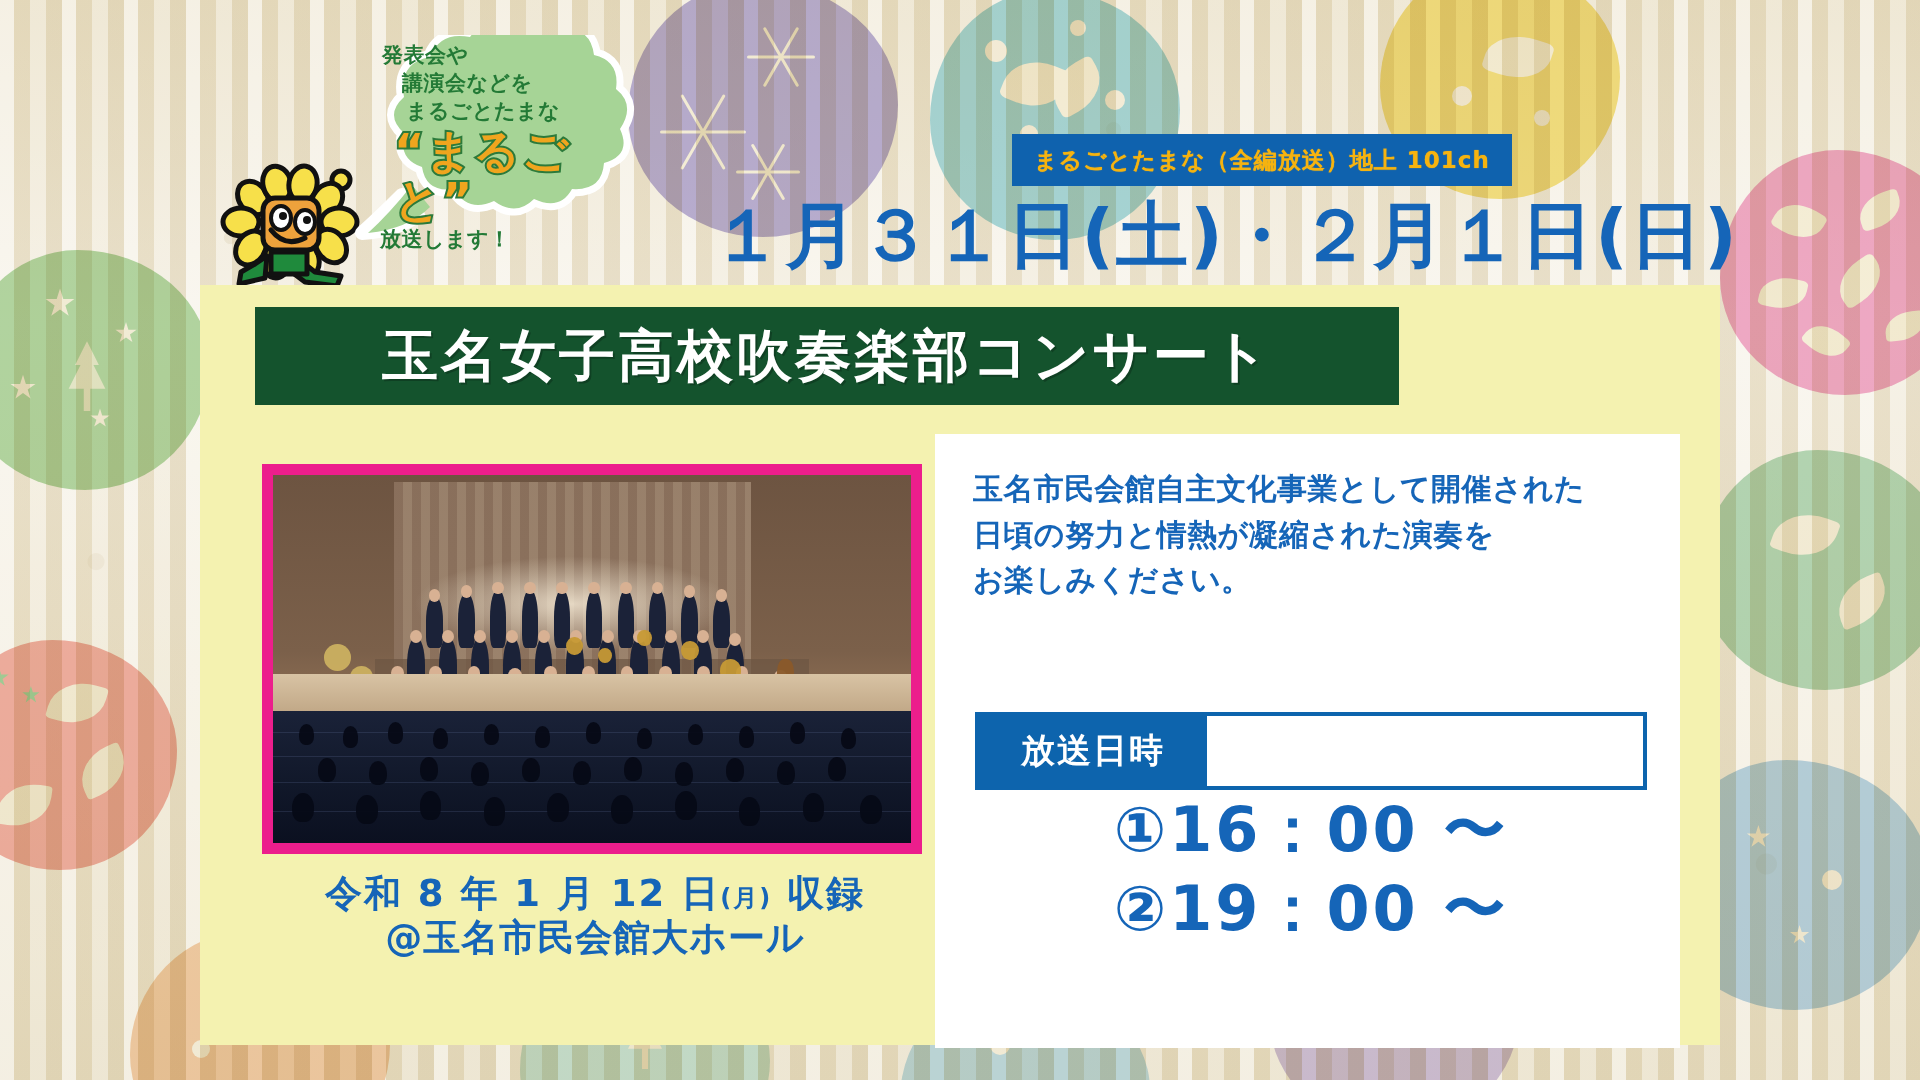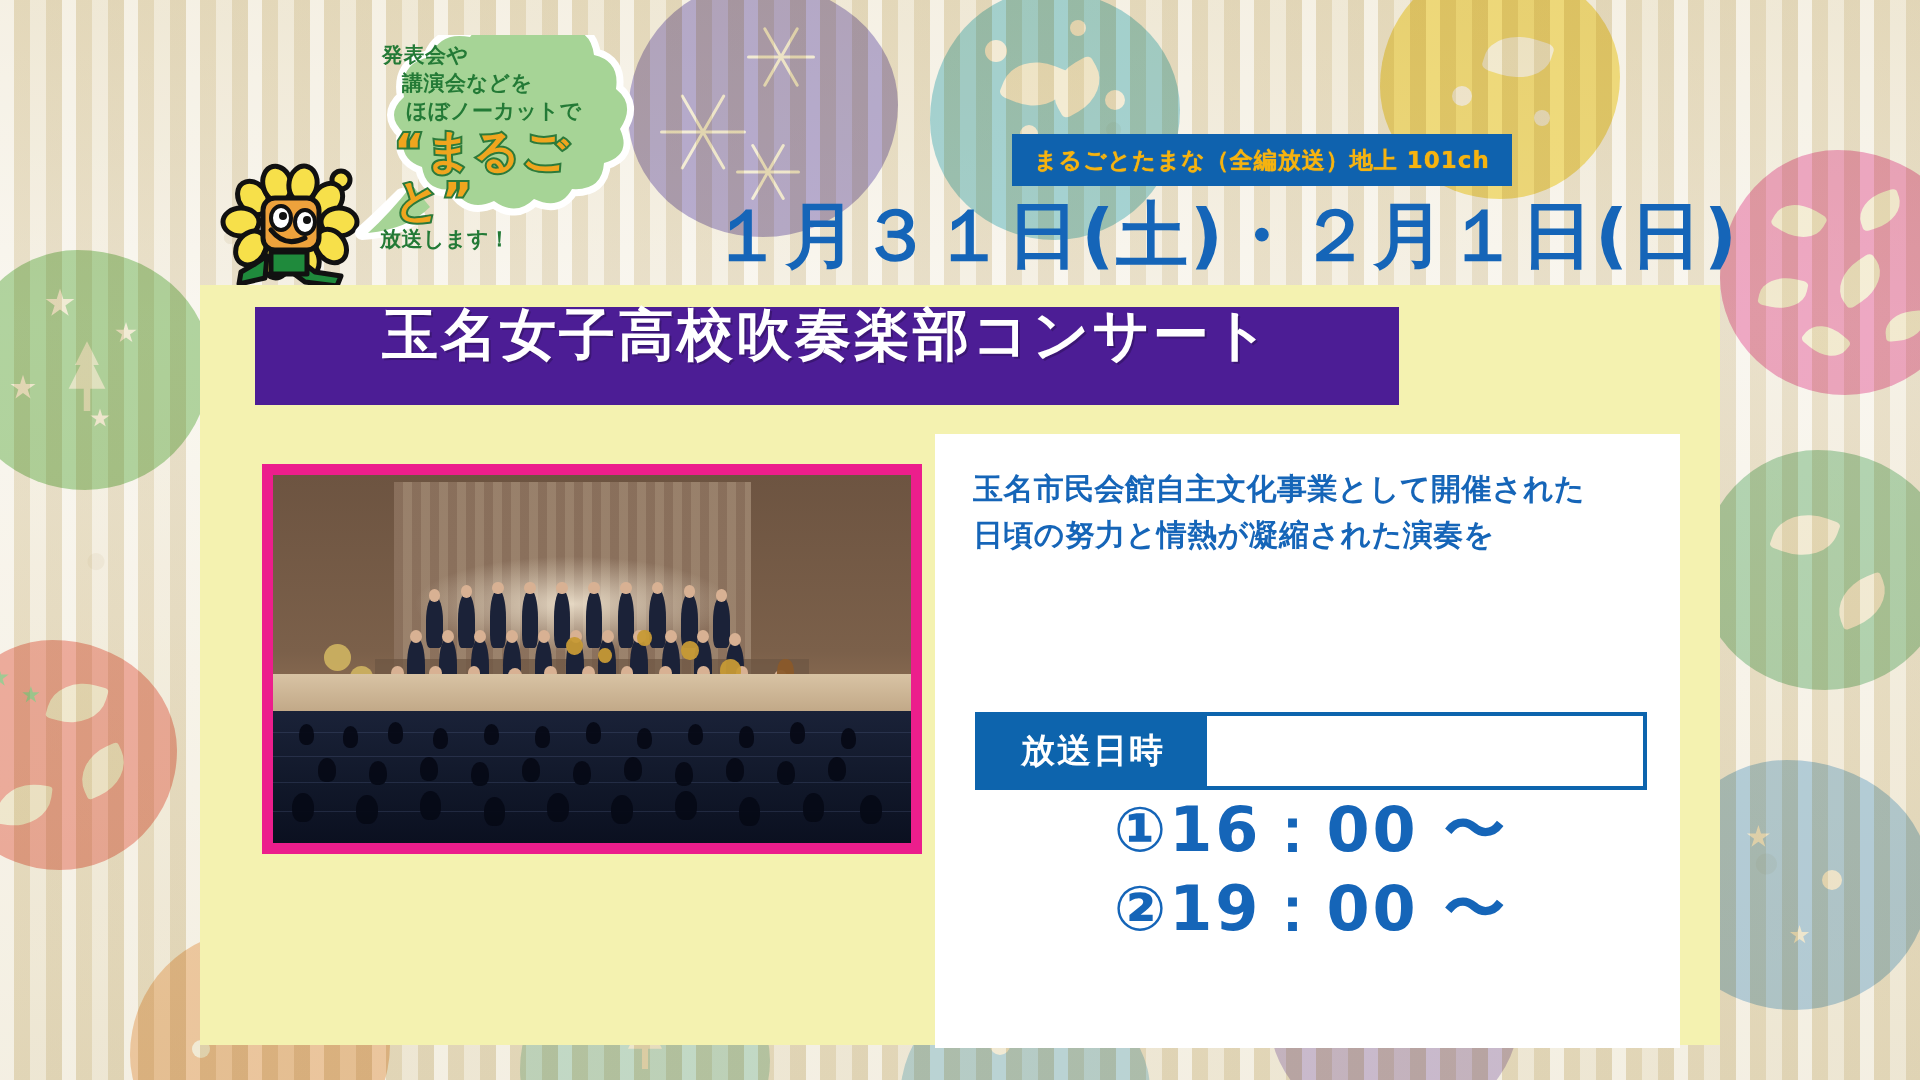--- a/index.html
+++ b/index.html
@@ -109,21 +109,21 @@
 
   
   .card{
     position:absolute;left:200px;top:285px;width:1520px;height:760px;
     background:#f4f2b0;
   }
 
   
   .title-bar{
     position:absolute;left:255px;top:307px;width:1144px;height:98px;
-    background:#4c1d95;display:flex;align-items:flex-start;justify-content:center;
+    background:#14532d;display:flex;align-items:center;justify-content:center;
   }
   .title-bar span{
     color:#ffffff;font-size:56px;font-weight:900;letter-spacing:3px;
     white-space:nowrap;line-height:1;
     text-shadow:2px 2px 0 rgba(0,0,0,.22);
   }
 
   
   .photo-frame{
     position:absolute;left:262px;top:464px;width:660px;height:390px;
@@ -323,21 +323,21 @@
         <path d="M64 62 q-6 -34 26 -40 q10 -26 40 -20 q16 -22 44 -10 q24 -18 46 4
                  q30 -6 34 24 q26 6 22 34 q20 16 4 40 q12 26 -16 34 q-2 28 -32 26
                  q-12 22 -38 10 q-18 18 -40 2 q-26 12 -40 -12 q-28 4 -32 -22
                  q-24 -8 -18 -34 q-20 -18 0 -36 Z" fill="#a6d496"></path>
         <path d="M72 150 q-22 28 -44 48 q40 -4 62 -26 Z" fill="#a6d496"></path>
       </g>
     </svg>
     <div class="bubble-text">
       <div class="bt-line bt-l1">発表会や</div>
       <div class="bt-line bt-l2">講演会などを</div>
-      <div class="bt-line bt-l3">ほぼノーカットで</div>
+      <div class="bt-line bt-l3">まるごとたまな</div>
       <div class="bt-big">“まるごと”</div>
       <div class="bt-line bt-l5">放送します！</div>
     </div>
   </div>
 
   <div class="chan-banner">
     <span>まるごとたまな（全編放送）地上 101ch</span>
   </div>
 
   <div class="air-date">
@@ -474,25 +474,32 @@
         <div class="aud-head" style="left:43%;top:62%;width:3.4%;height:22%;"></div>
         <div class="aud-head" style="left:53%;top:64%;width:3.4%;height:22%;"></div>
         <div class="aud-head" style="left:63%;top:61%;width:3.4%;height:22%;"></div>
         <div class="aud-head" style="left:73%;top:65%;width:3.4%;height:22%;"></div>
         <div class="aud-head" style="left:83%;top:62%;width:3.4%;height:22%;"></div>
         <div class="aud-head" style="left:92%;top:64%;width:3.4%;height:22%;"></div>
       </div>
     </div>
   </div>
 
+  <div class="caption">
+    <div class="cap-l1">
+      <span>令和 8 年 1 月 12 日</span><span class="sm">(月)</span><span> 収録</span>
+    </div>
+    <div class="cap-l2">@玉名市民会館大ホール</div>
+  </div>
 
   <div class="info-panel">
     <div class="desc">
       <div class="desc-line">玉名市民会館自主文化事業として開催された</div>
       <div class="desc-line">日頃の努力と情熱が凝縮された演奏を</div>
+      <div class="desc-line">お楽しみください。</div>
     </div>
   </div>
 
   <div class="air-box">
     <div class="air-label">放送日時</div>
   </div>
 
   <div class="times">
     <div class="time-row">①16：00 〜</div>
     <div class="time-row">②19：00 〜</div>

